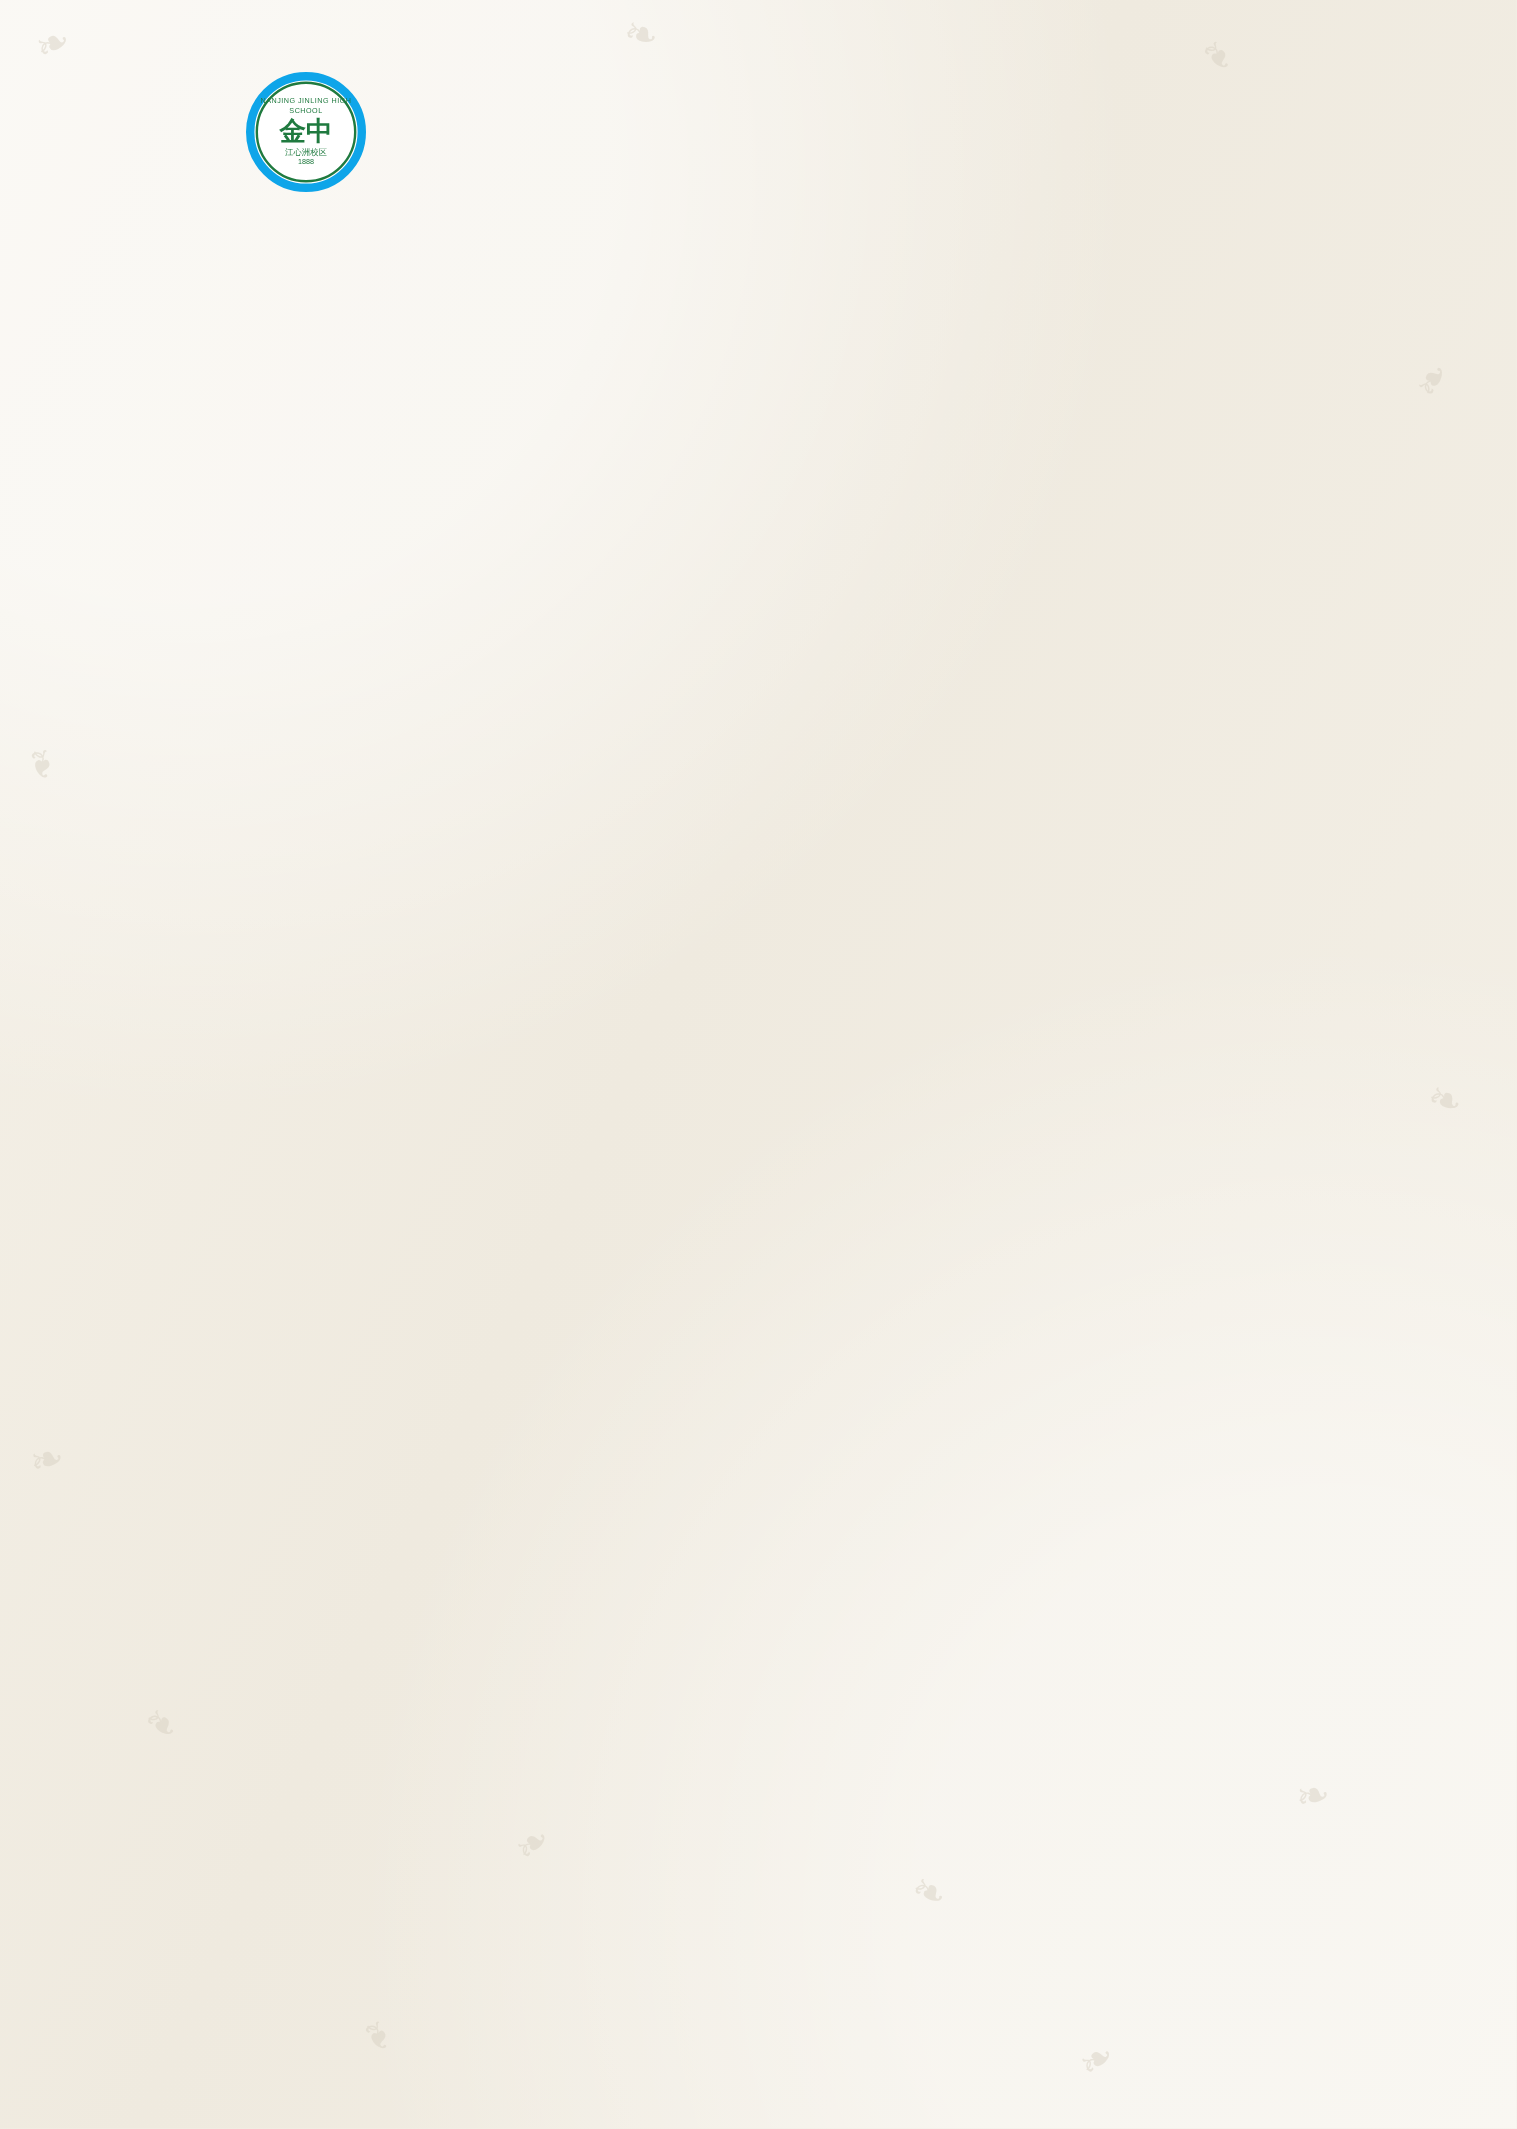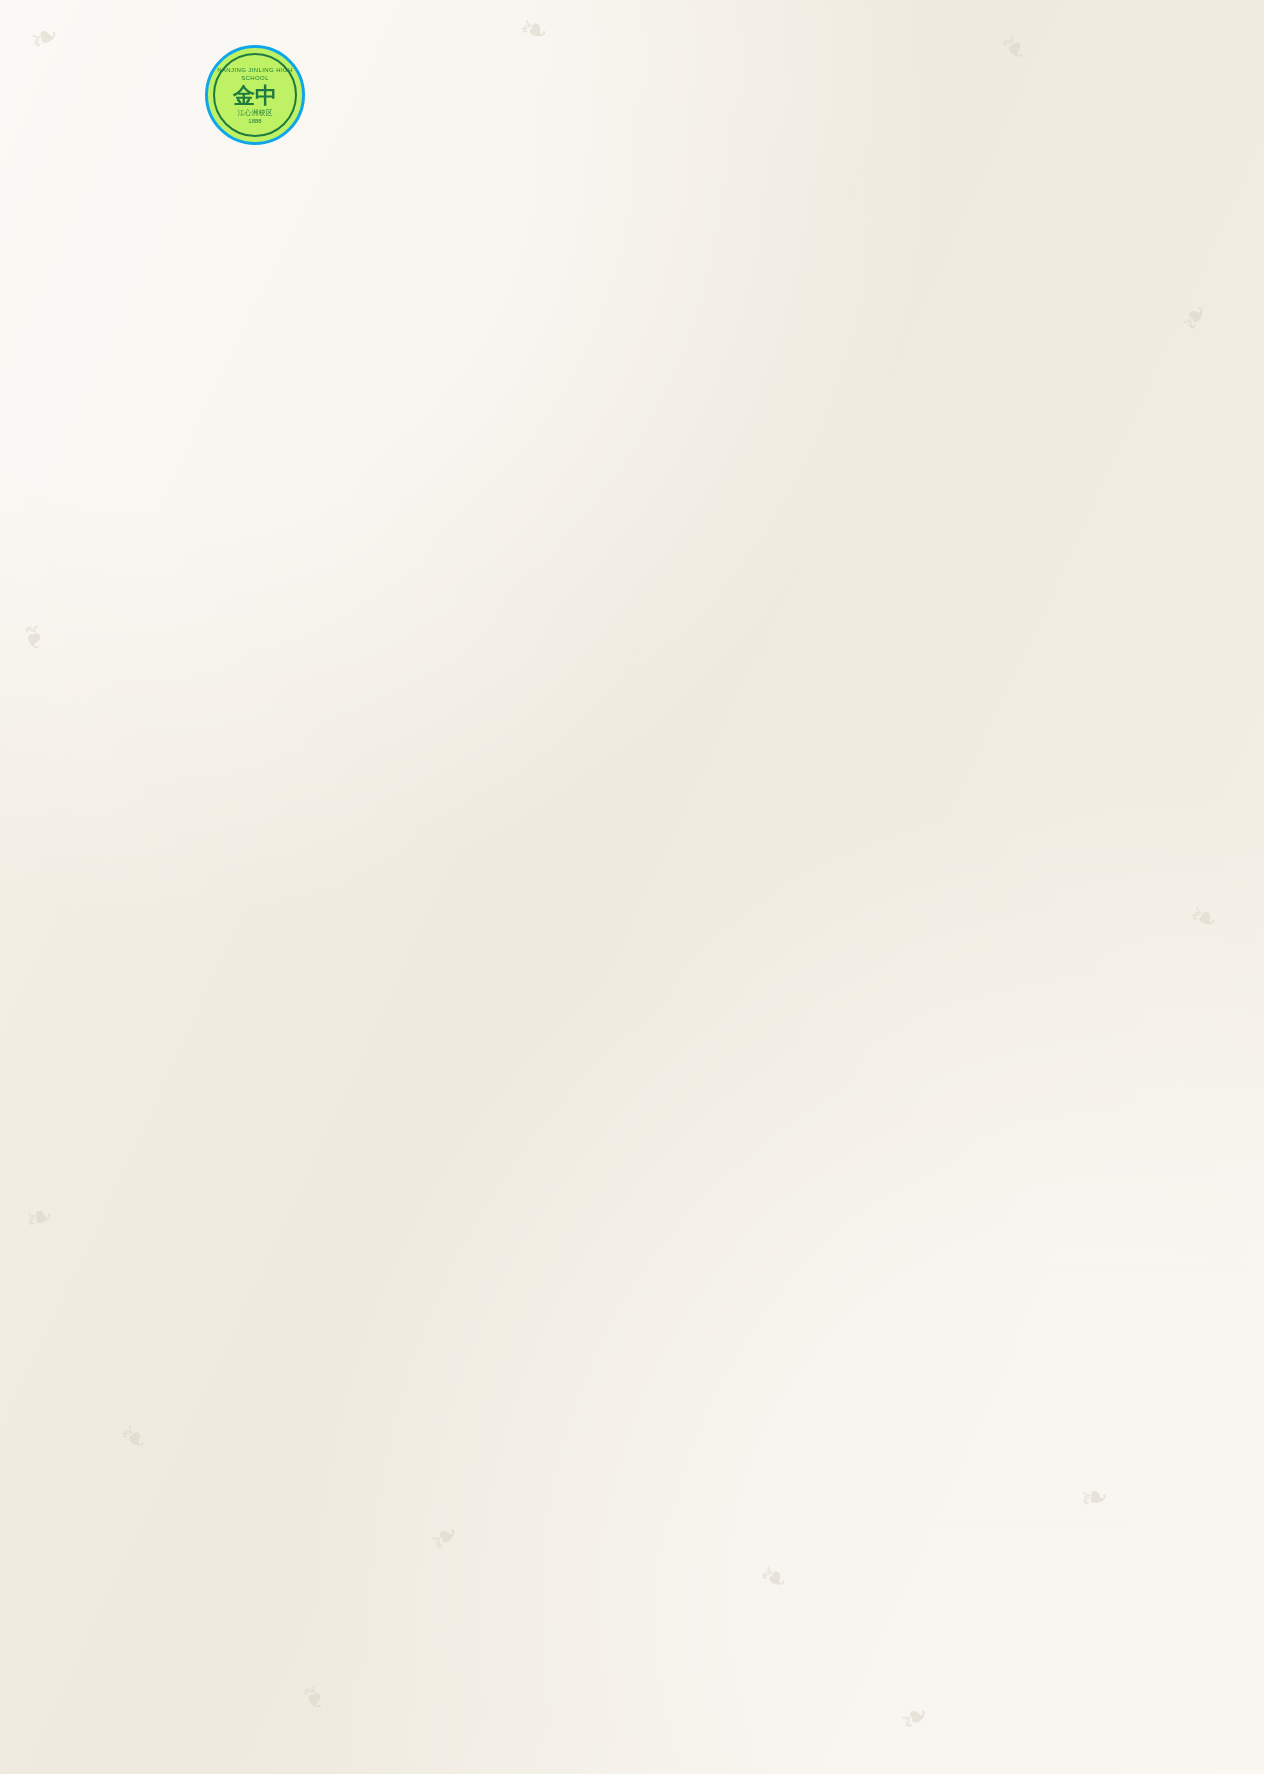--- a/index.html
+++ b/index.html
@@ -21,24 +21,24 @@
   .leaf{
     position:absolute;color:#d9d2c4;opacity:.5;font-size:34px;line-height:1;
     transform-origin:center;pointer-events:none;
   }
   .header{
     position:relative;
     display:flex;align-items:center;justify-content:center;
     height:160px;
   }
   .logo{
-    position:absolute;left:205px;top:45px;
+    position:absolute;left:205px;top:60px;
     width:100px;height:100px;border-radius:50%;
-    background:#bef264;
-    border:3px solid #0ea5e9;
+    background:#ffffff;
+    border:7px solid #0ea5e9;
     display:flex;align-items:center;justify-content:center;
     box-sizing:border-box;
   }
   .logo-inner{
     width:84px;height:84px;border-radius:50%;
     border:2px solid #1f7a3f;
     display:flex;flex-direction:column;align-items:center;justify-content:center;
     color:#1f7a3f;
     font-size:7px;
     text-align:center;

